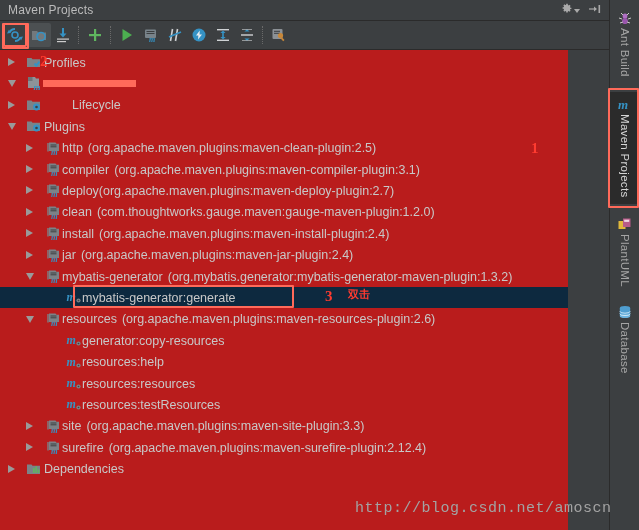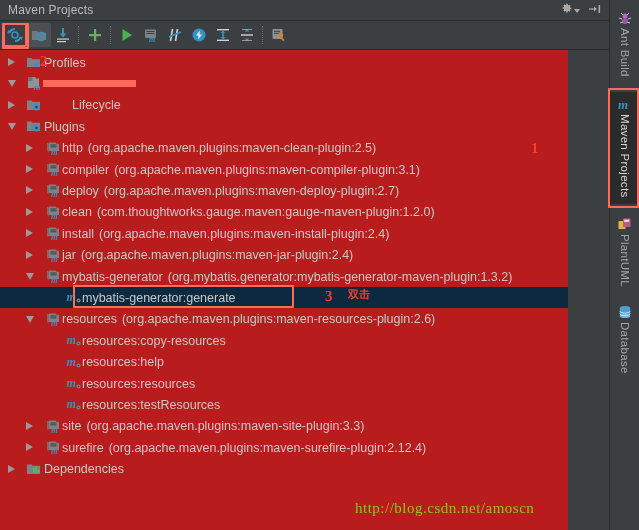--- a/index.html
+++ b/index.html
@@ -95,22 +95,22 @@
   .rednum{
     position:absolute;color:#ff3b30;font-size:15px;font-weight:bold;
     font-family:"Liberation Serif","DejaVu Serif",serif;
   }
   .redcn{
     position:absolute;color:#ff3b30;font-size:11px;font-weight:bold;
     font-family:"DejaVu Sans",sans-serif;
   }
   .watermark{
     position:absolute;left:355px;top:500px;
-    font-family:Liberation Serif, serif;
-    font-size:15px;color:#84cc16;letter-spacing:0.5px;
+    font-family:Liberation Mono, monospace;
+    font-size:15px;color:#a3a3a3;letter-spacing:0.5px;
   }
 </style>
 </head>
 <body>
 
 <div id="app">
 
   <div class="titlebar">
     <div class="title">Maven Projects</div>
     <div class="tools">
@@ -296,21 +296,21 @@
       </div>
       <div class="row" style="top: 130.4px;">
         <span class="arrow right" style="left: 26px; top: 6px;"></span>
         <span class="ticon" style="left: 46px; top: 2px;"><svg width="16" height="16" viewBox="0 0 16 16">
             <path d="M3 2.5h6.5l1 1.3H13v7.2H3z" fill="#7c8287"></path>
             <rect x="4.5" y="4.5" width="6" height="1" fill="#3c3f41"></rect>
             <rect x="4.5" y="6.3" width="6" height="1" fill="#3c3f41"></rect>
             <path d="M2 3v8.5" stroke="#7c8287" stroke-width="1.4"></path>
             <text x="5" y="15" font-size="8.5" font-style="italic" font-weight="bold" fill="#3592c4" font-family="Liberation Serif, serif">m</text>
           </svg></span>
-        <span style="position: absolute; left: 62px; white-space: nowrap; font-size: 12.5px;"><span class="tlabel" style="left: 62px; position: static;">deploy</span><span class="tlabel dim" style="left: auto; position: static; margin-left: 5px;">(org.apache.maven.plugins:maven-deploy-plugin:2.7)</span></span>
+        <span style="position: absolute; left: 62px; white-space: nowrap; font-size: 12.5px;"><span class="tlabel" style="left: 62px; position: static;">deploy</span><span class="tlabel dim" style="left: auto; position: static; ">(org.apache.maven.plugins:maven-deploy-plugin:2.7)</span></span>
       </div>
       <div class="row" style="top: 151.8px;">
         <span class="arrow right" style="left: 26px; top: 6px;"></span>
         <span class="ticon" style="left: 46px; top: 2px;"><svg width="16" height="16" viewBox="0 0 16 16">
             <path d="M3 2.5h6.5l1 1.3H13v7.2H3z" fill="#7c8287"></path>
             <rect x="4.5" y="4.5" width="6" height="1" fill="#3c3f41"></rect>
             <rect x="4.5" y="6.3" width="6" height="1" fill="#3c3f41"></rect>
             <path d="M2 3v8.5" stroke="#7c8287" stroke-width="1.4"></path>
             <text x="5" y="15" font-size="8.5" font-style="italic" font-weight="bold" fill="#3592c4" font-family="Liberation Serif, serif">m</text>
           </svg></span>
@@ -367,21 +367,21 @@
             <text x="5" y="15" font-size="8.5" font-style="italic" font-weight="bold" fill="#3592c4" font-family="Liberation Serif, serif">m</text>
           </svg></span>
         <span style="position: absolute; left: 62px; white-space: nowrap; font-size: 12.5px;"><span class="tlabel" style="left: 62px; position: static;">resources</span><span class="tlabel dim" style="left: auto; position: static; margin-left: 5px;">(org.apache.maven.plugins:maven-resources-plugin:2.6)</span></span>
       </div>
       <div class="row" style="top: 280.2px;">
         <span class="ticon" style="left: 66px; top: 2px;"><svg width="16" height="16" viewBox="0 0 16 16">
             <text x="0.5" y="12" font-size="12" font-style="italic" font-weight="bold" fill="#3592c4" font-family="Liberation Serif, serif">m</text>
             <circle cx="12.5" cy="11.5" r="2.1" fill="#7c8287"></circle>
             <circle cx="12.5" cy="11.5" r="0.8" fill="#3c3f41"></circle>
           </svg></span>
-        <span class="tlabel" style="left: 82px;">resources:copy-resources</span>
+        <span class="tlabel" style="left: 82px;">generator:copy-resources</span>
       </div>
       <div class="row" style="top: 301.6px;">
         <span class="ticon" style="left: 66px; top: 2px;"><svg width="16" height="16" viewBox="0 0 16 16">
             <text x="0.5" y="12" font-size="12" font-style="italic" font-weight="bold" fill="#3592c4" font-family="Liberation Serif, serif">m</text>
             <circle cx="12.5" cy="11.5" r="2.1" fill="#7c8287"></circle>
             <circle cx="12.5" cy="11.5" r="0.8" fill="#3c3f41"></circle>
           </svg></span>
         <span class="tlabel" style="left: 82px;">resources:help</span>
       </div>
       <div class="row" style="top: 323px;">

